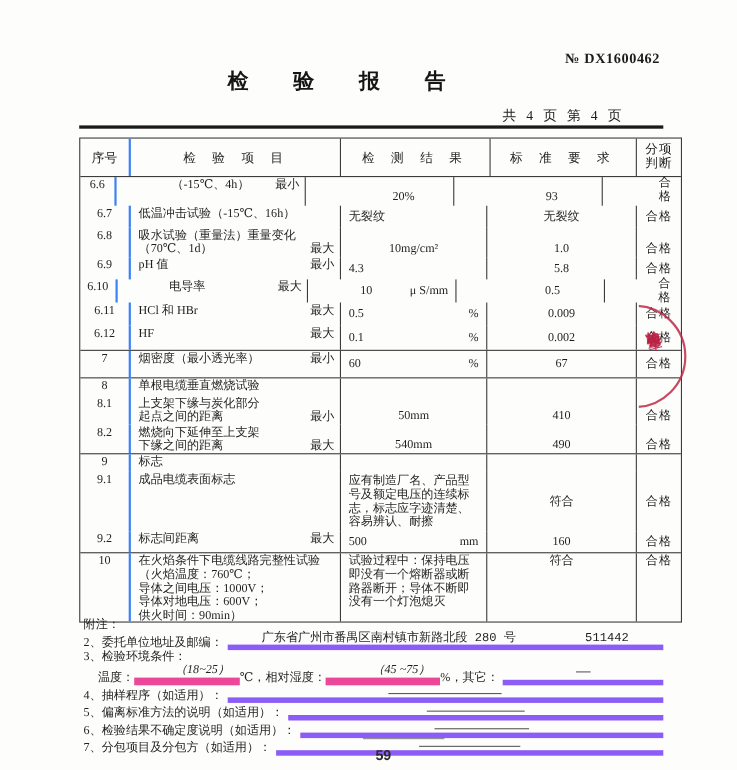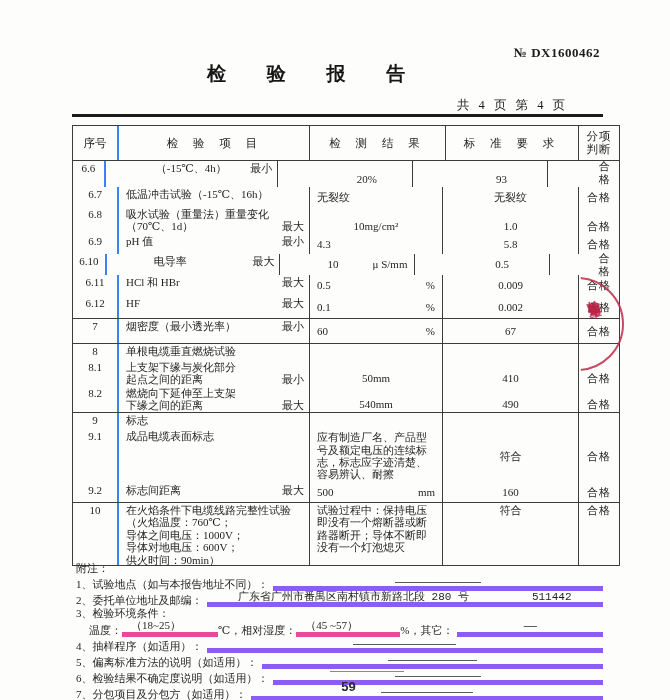--- a/index.html
+++ b/index.html
@@ -42,21 +42,21 @@
     border:2.6px solid rgba(189,42,72,.85);clip-path:inset(-4px -4px -4px 54%);}
   .stamp-text{left:588px;top:290px;height:64px;writing-mode:vertical-rl;
     transform:rotate(-14deg);color:rgba(185,35,70,.8);font-size:13px;letter-spacing:1px;
     font-weight:bold;}
   
   .notes{top:562px;left:76px;width:527px;font-size:11px;color:#1f1f1f;}
   .nline{display:flex;align-items:flex-end;line-height:12.6px;white-space:nowrap;}
   .fill{flex:1;border-bottom:5px solid #8b5cf6;position:relative;margin-left:4px;height:11px;font-family:Liberation Mono, monospace;}
   .middash{position:absolute;left:37%;right:37%;bottom:3px;border-top:1.6px solid #5a5a5a;}
   .addr-wrap{display:flex;width:100%;justify-content:space-around;}
-  .uv{border-bottom:5px solid #ec4899;text-align:left;padding:0 9px;}
+  .uv{border-bottom:7px solid #ec4899;text-align:right;padding:0 9px;font-style:italic;}
   .indent{padding-left:13px;}
   .stub-line{top:671px;left:330px;width:74px;border-top:1.5px solid #8a8a8a;}
   .page-num{top:679px;left:0;width:697px;text-align:center;font-size:13px;font-weight:bold;
     font-family:"Liberation Sans","DejaVu Sans",sans-serif;color:#2a2a2a;}
 </style>
 </head>
 <body>
 
 <div class="abs report-no">
   <span class="no-sym">№</span><span>DX1600462</span>
@@ -387,42 +387,36 @@
       </div>
     </div>
 </div>
 
 <div class="abs stamp-circle"></div>
 <div class="abs stamp-text">检验专用章</div>
 
 <div class="abs notes">
   <div class="nline">附注：</div>
   <div class="nline">
-    <span>1、试验地点（如与本报告地址不同）：</span>
-    <span class="fill">
-        <span class="middash"></span>
-      </span>
-  </div>
-  <div class="nline">
     <span>2、委托单位地址及邮编：</span>
     <span class="fill">
       <span class="addr-wrap">
         <span>广东省广州市番禺区南村镇市新路北段 280 号</span>
         <span>511442</span>
       </span>
     </span>
   </div>
   <div class="nline">
     <span>3、检验环境条件：</span>
   </div>
   <div class="nline indent">
     <span>温度：</span>
     <span class="uv" style="min-width:78px">（18~25）</span>
     <span>℃，相对湿度：</span>
-    <span class="uv" style="min-width:86px">（45 ~57）</span>
+    <span class="uv" style="min-width:86px">（45 ~75）</span>
     <span>%，其它：</span>
     <span class="fill" style="text-align:center;height:12px">——</span>
   </div>
   <div class="nline">
     <span>4、抽样程序（如适用）：</span>
     <span class="fill">
         <span class="middash"></span>
       </span>
   </div>
   <div class="nline">

